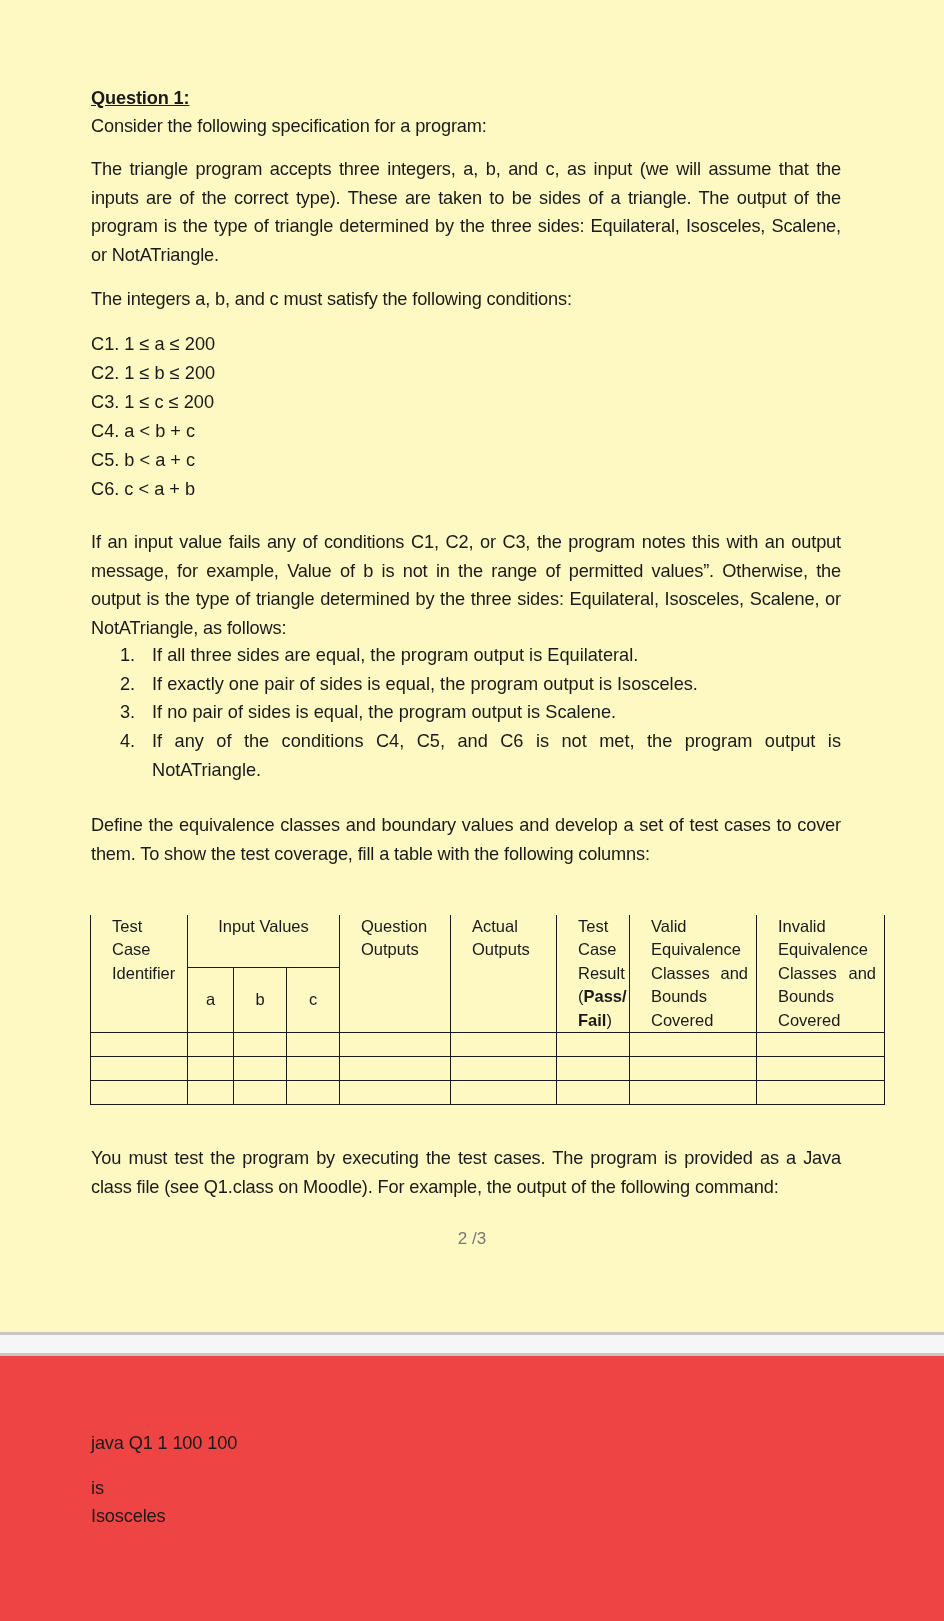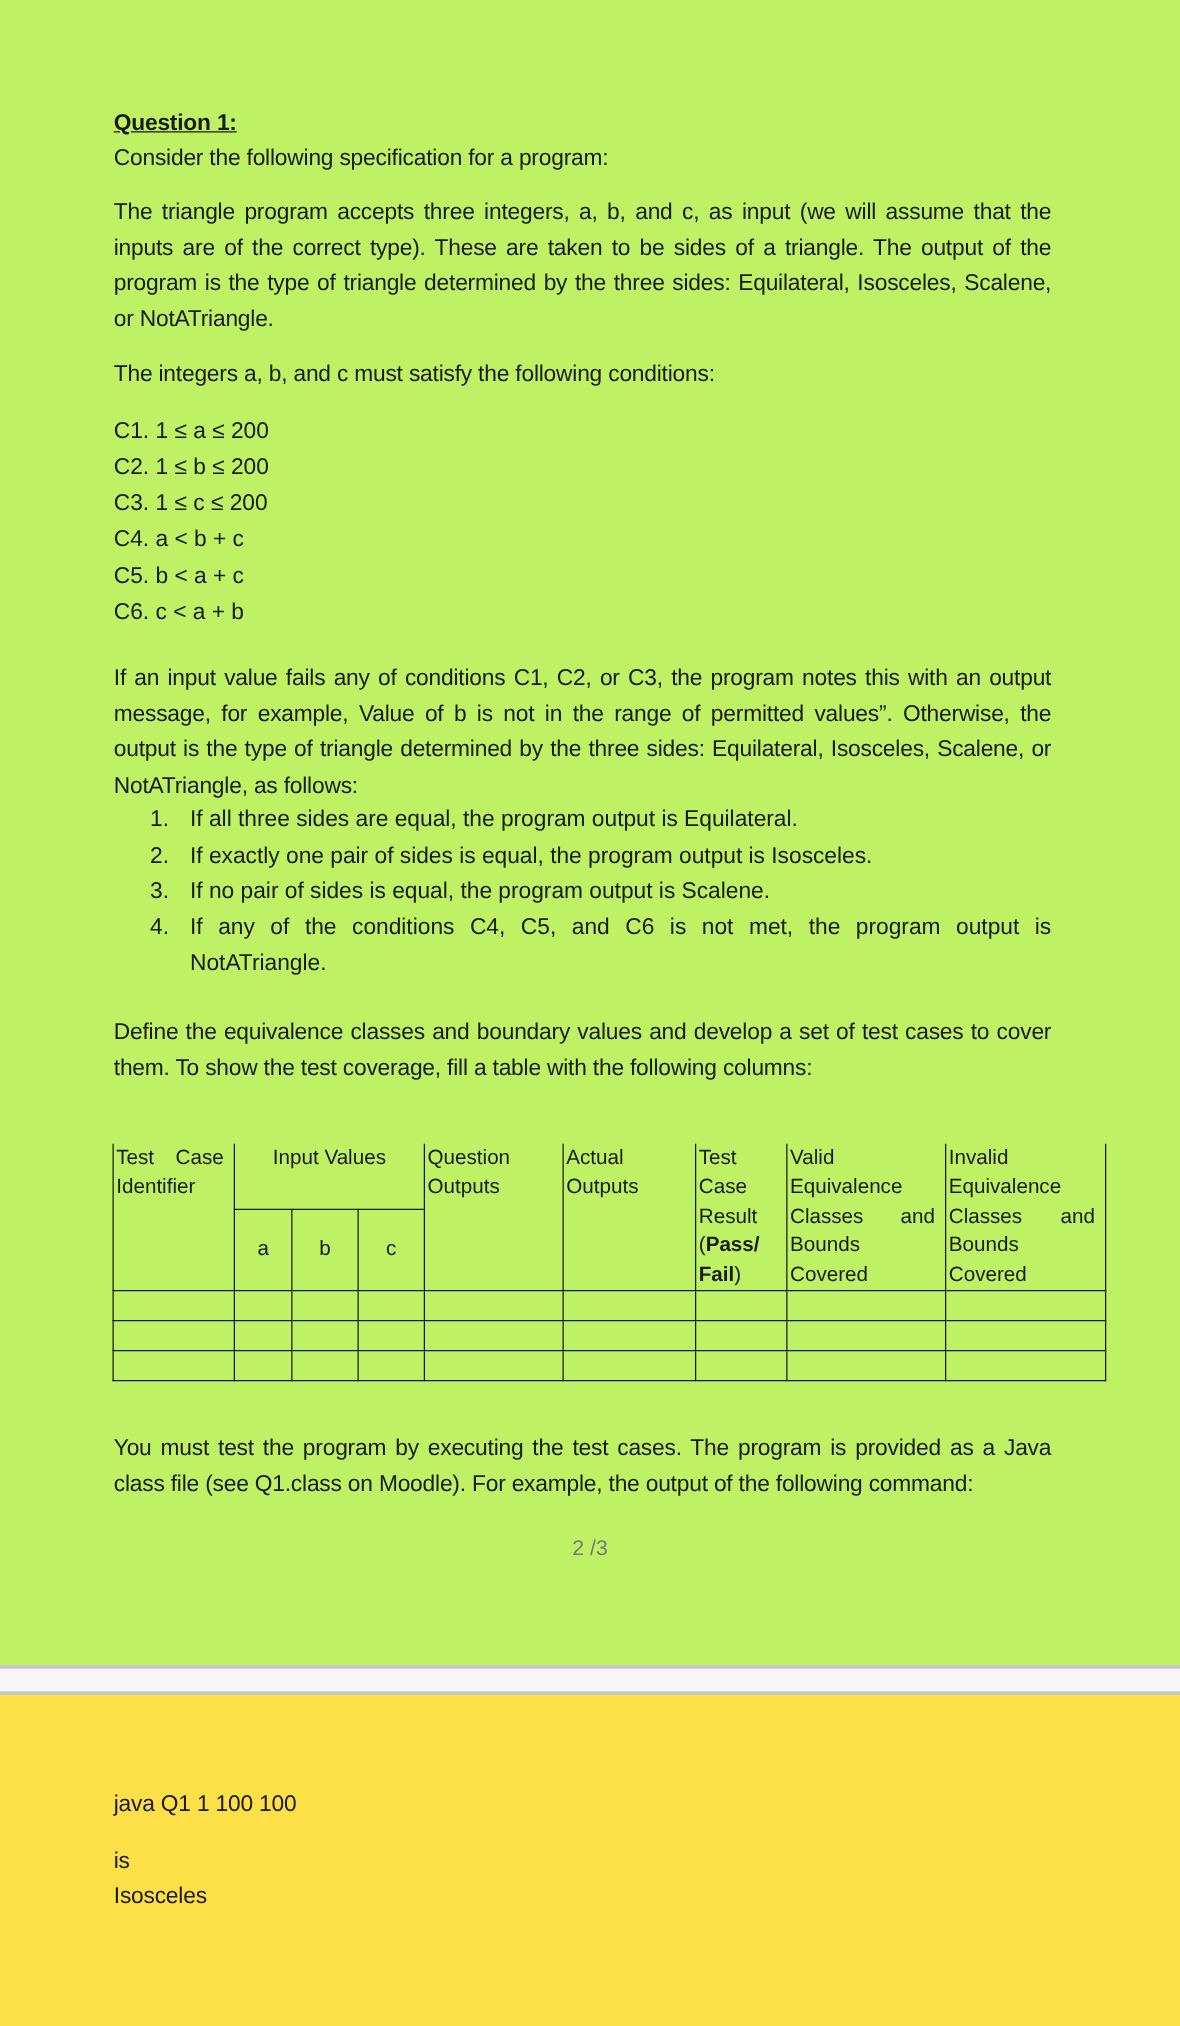--- a/index.html
+++ b/index.html
@@ -1,36 +1,36 @@
 <!DOCTYPE html>
 <html><head>
 <meta charset="utf-8">
 <style>
   html, body { margin: 0; padding: 0; background: #ffffff; }
   body {
     width: 944px; height: 1621px; position: relative; overflow: hidden;
     font-family: "Liberation Sans", sans-serif; color: #1a1a1a;
   }
-  .page { position: absolute; left: 0; top: 0; width: 944px; height: 1332px; background: #bef264; }
-  .page2 { position: absolute; left: 0; top: 1356px; width: 944px; height: 265px; background: #fde047; }
+  .page { position: absolute; left: 0; top: 0; width: 944px; height: 1332px; background: #fef9c3; }
+  .page2 { position: absolute; left: 0; top: 1356px; width: 944px; height: 265px; background: #ef4444; }
   .txt { position: absolute; left: 91px; width: 750px; font-size: 18.2px; line-height: 28.7px; letter-spacing: -0.15px; margin: 0; }
   .just { text-align: justify; text-align-last: left; }
   .q-title { font-weight: bold; text-decoration: underline; }
   .cond { position: absolute; left: 91px; font-size: 18.2px; line-height: 29px; margin: 0; padding: 0; list-style: none; }
   .olist { position: absolute; left: 120px; width: 721px; font-size: 18.2px; line-height: 28.7px; margin: 0; padding: 0; list-style: none; }
   .olist li { position: relative; padding-left: 32px; text-align: justify; text-align-last: left; }
   .olist li .num { position: absolute; left: 0; top: 0; }
   table.tc {
     position: absolute; left: 90px; top: 915px; width: 794px;
     border-collapse: collapse; font-size: 16.5px; line-height: 23.4px; table-layout: fixed;
   }
   table.tc td, table.tc th {
     border-left: 1.3px solid #1a1a1a; border-right: 1.3px solid #1a1a1a;
     border-bottom: 1.3px solid #1a1a1a; border-top: none;
-    padding: 0 0 0 2px; vertical-align: top; font-weight: normal; text-align: left;
+    padding: 0 0 0 21px; vertical-align: top; font-weight: normal; text-align: left;
   }
   table.tc .sub { text-align: center; padding: 0; vertical-align: middle; height: 64px; }
   table.tc .hdr-top { height: 52px; }
   table.tc .iv { text-align: center; padding: 0; }
   table.tc .data td { height: 23px; padding: 0; }
   table.tc .j-last { text-align: justify; text-align-last: left; padding-right: 8px; }
   .b { font-weight: bold; margin-top: 23px; }
   .pagenum { position: absolute; left: 0; width: 944px; top: 1229px; text-align: center; color: #777; font-size: 17px; }
   .sep { position: absolute; left: 0; top: 1332px; width: 944px; height: 24px; background: #f6f6f6;
          border-top: 3px solid #c6c6c6; border-bottom: 3px solid #c6c6c6; box-sizing: border-box; }

